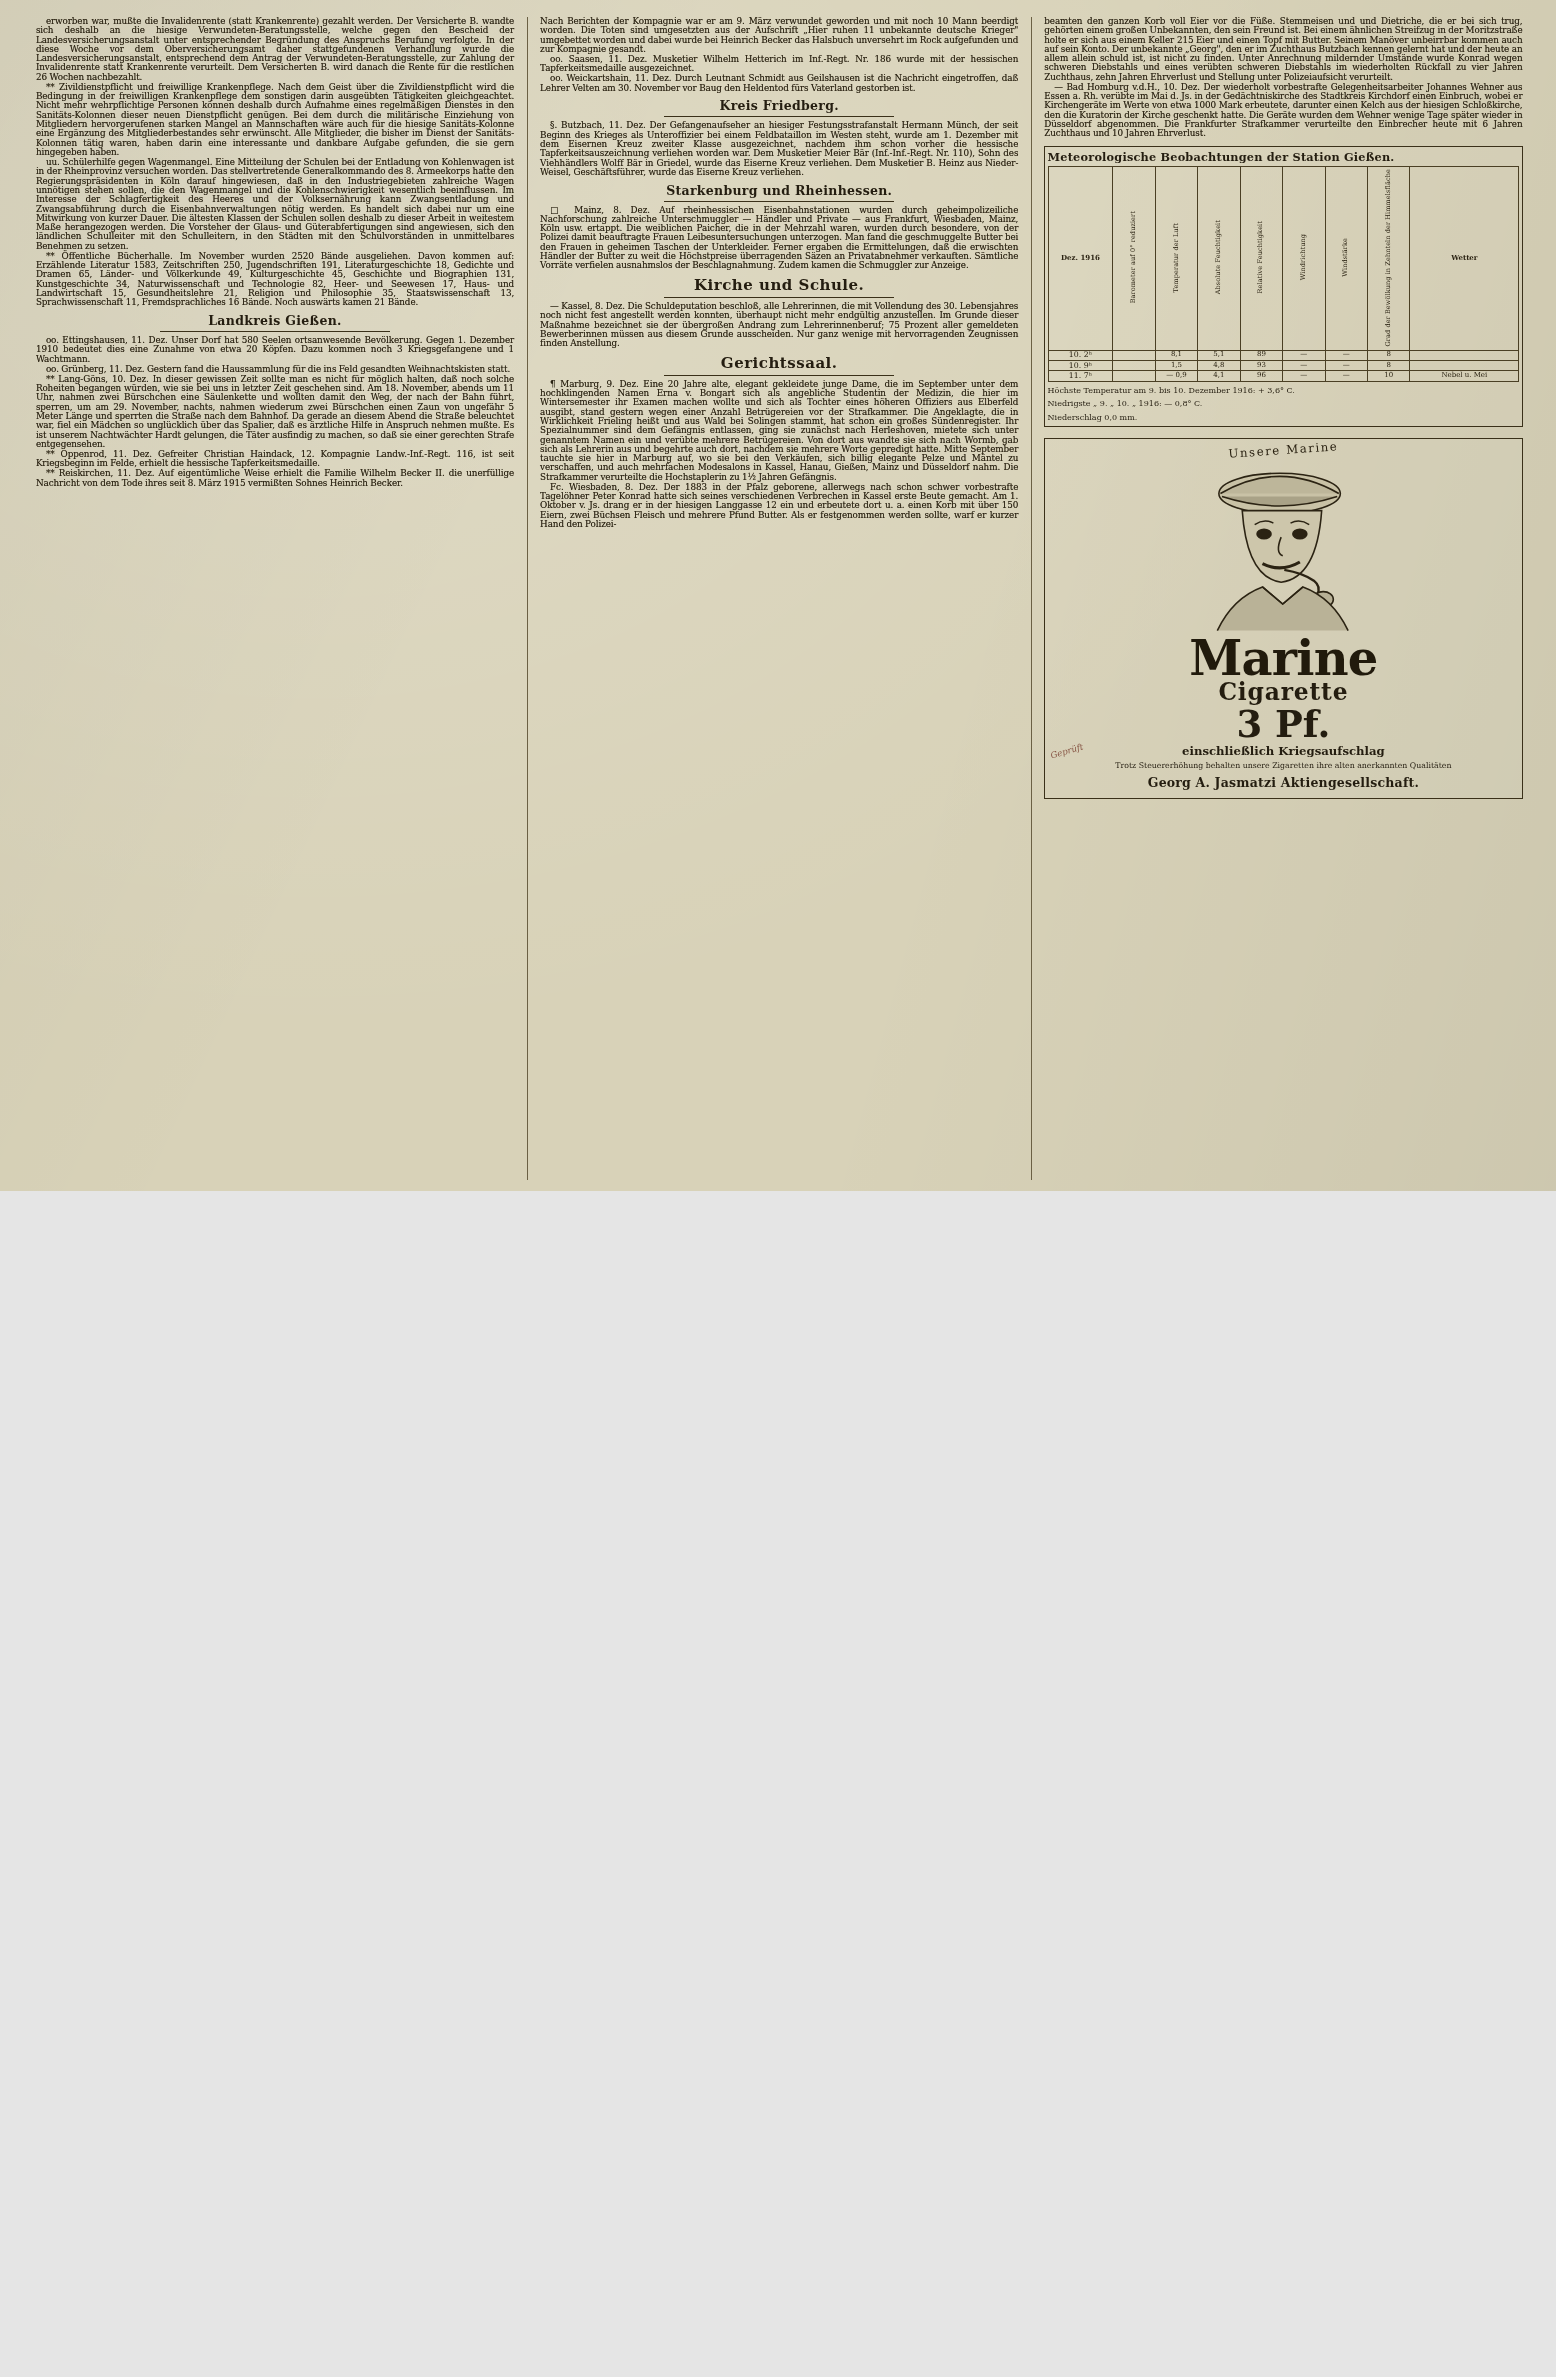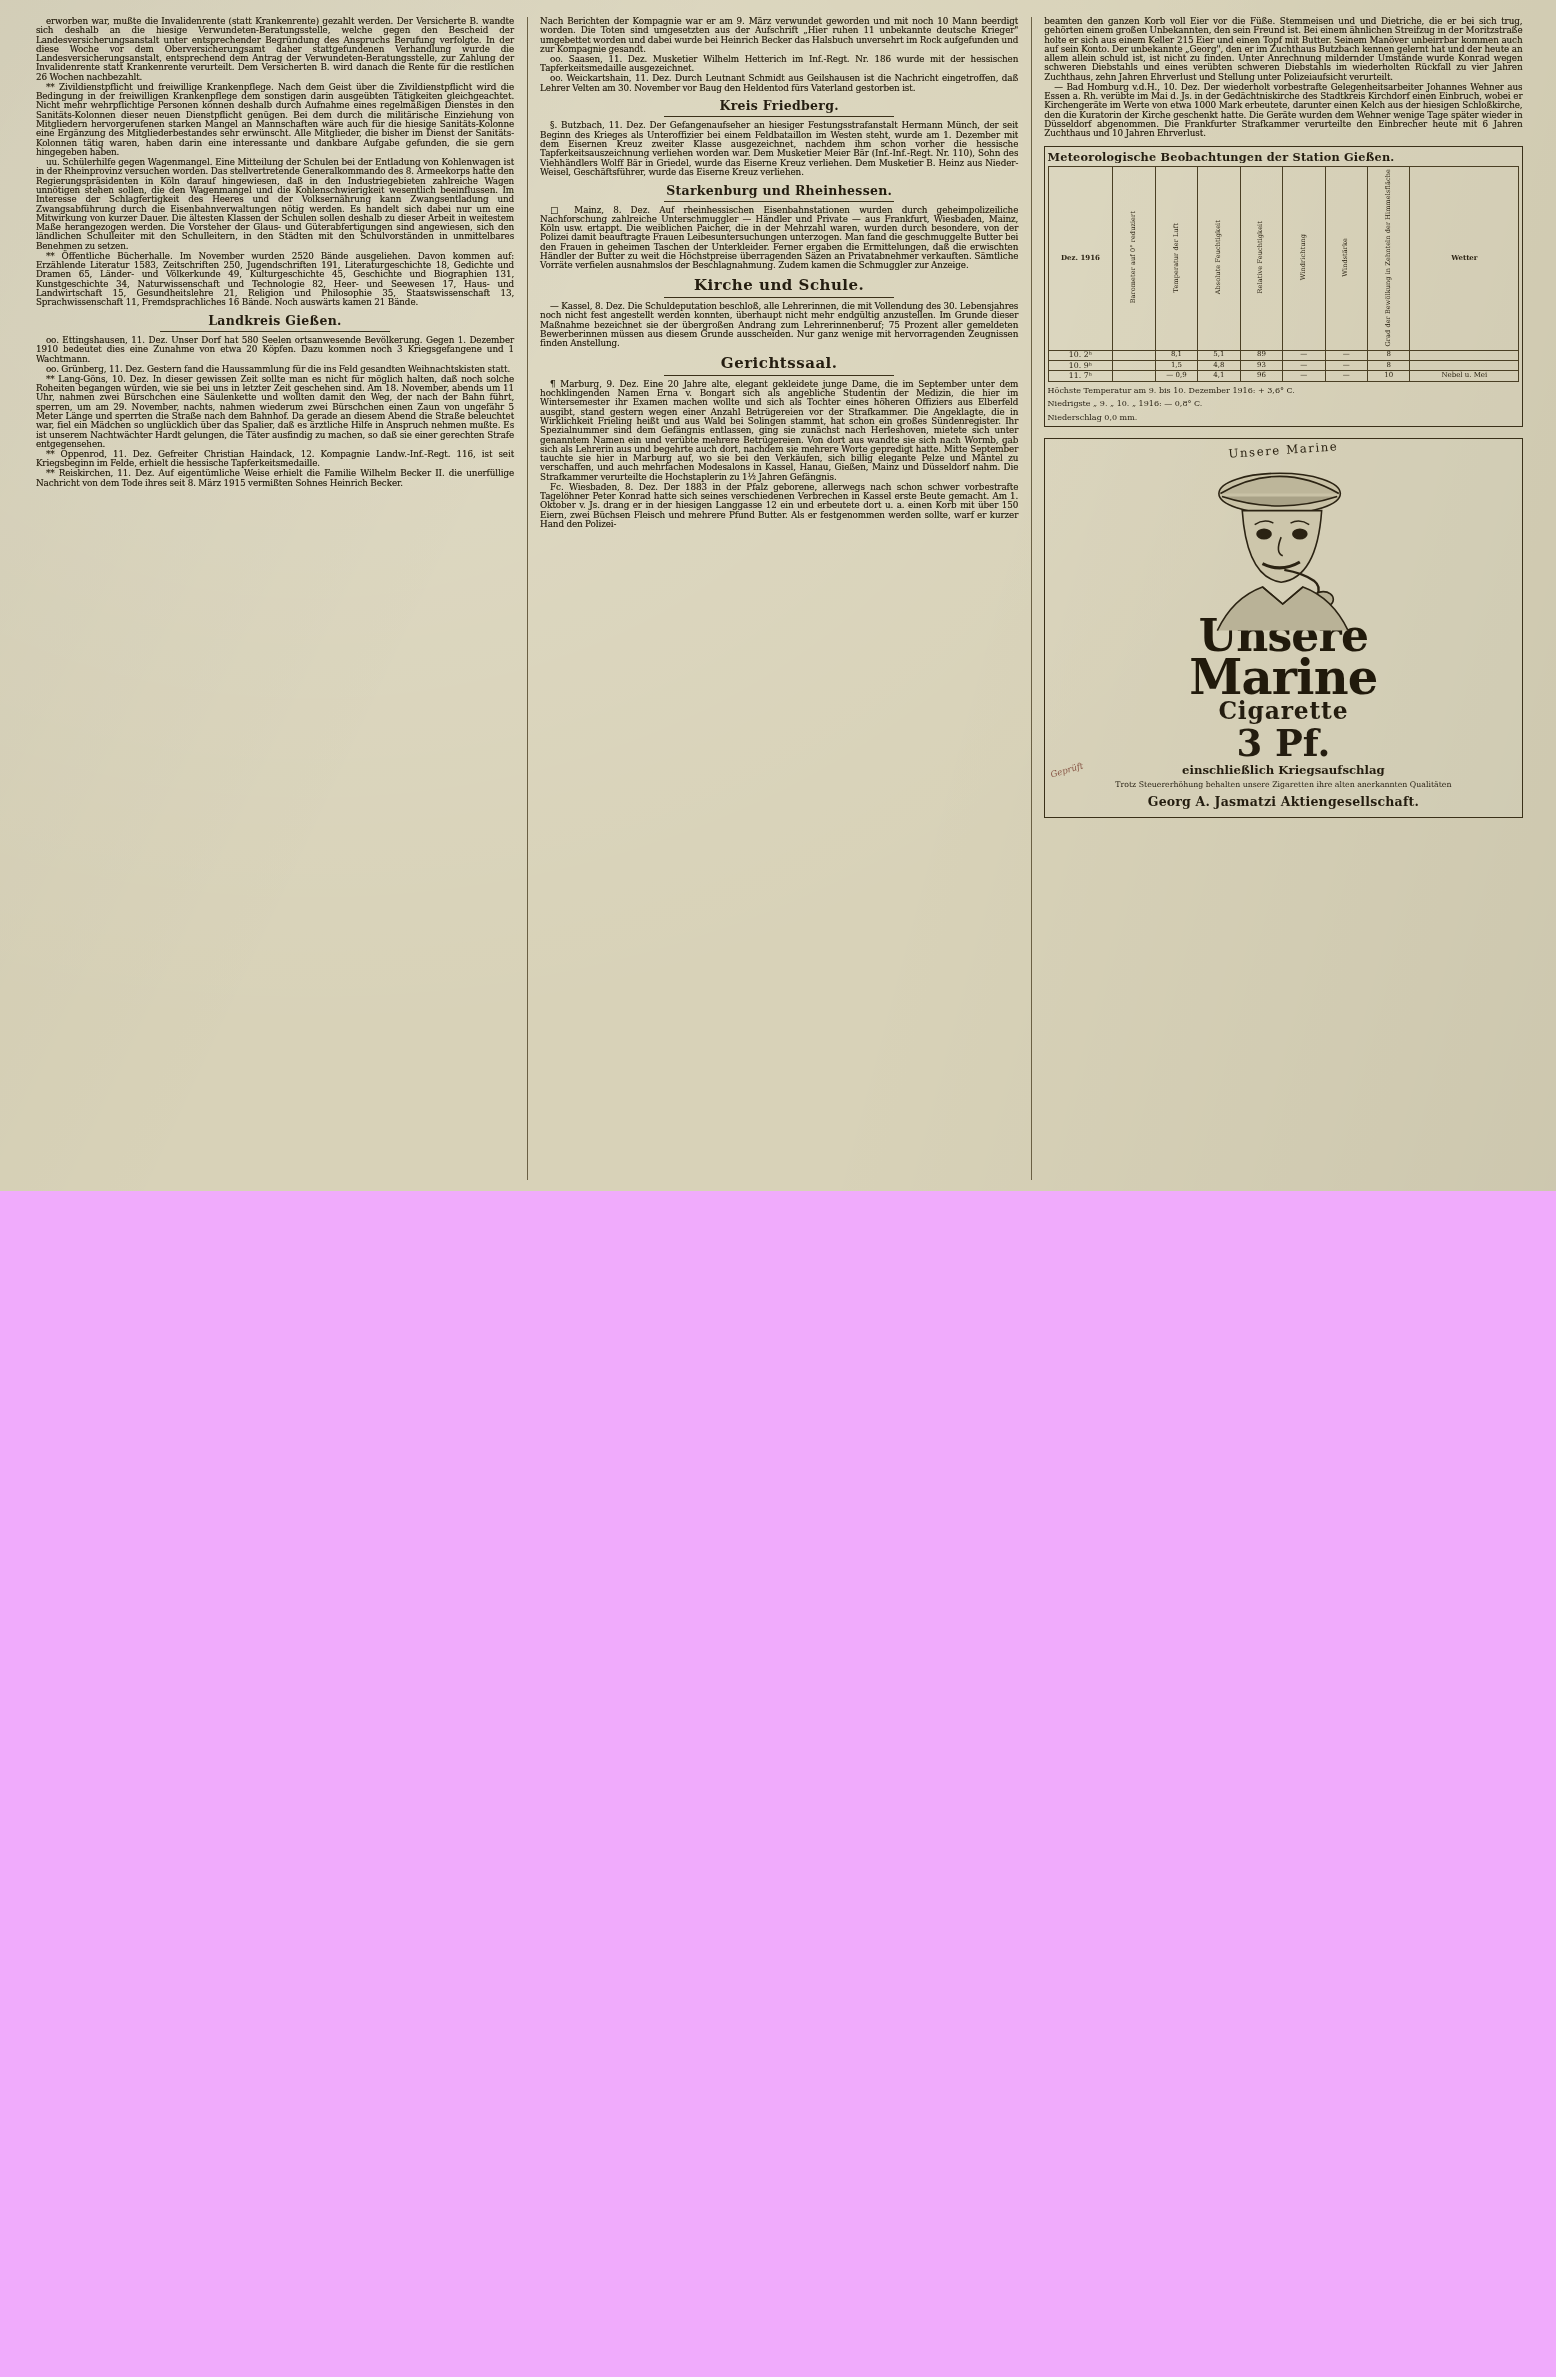--- a/index.html
+++ b/index.html
@@ -4,21 +4,21 @@
 <style>
   html, body {
     margin: 0;
     padding: 0;
     background: #000000;
   }
   #page {
     position: relative;
     width: 1557px;
     height: 2377px;
-    background: #f0abfc;
+    background: #e5e5e5;
     overflow: hidden;
   }
   #sheet {
     position: absolute;
     left: 0;
     top: 0;
     width: 1557px;
     height: 1191px;
     background: #d8d2b8;
     background-image:
@@ -339,21 +339,20 @@
                 <path d="M98 142 q24 12 48 -2" stroke-width="4"></path>
 
                 <path d="M126 150 q24 4 38 14 q10 8 4 18" stroke-width="3"></path>
                 <ellipse cx="176" cy="188" rx="13" ry="10" fill="#b7b095"></ellipse>
 
                 <path d="M40 228 q20 -42 58 -56 l26 22 l26 -22 q38 14 58 56" fill="#b9b297"></path>
                 <path d="M98 172 l26 22 l26 -22"></path>
               </g>
             </svg>
           </div>
-          <div class="ad-brand1">Unsere</div>
           <div class="ad-brand2">Marine</div>
           <div class="ad-sub">Cigarette</div>
           <div class="ad-price">3 Pf.</div>
           <div class="ad-incl">einschließlich Kriegsaufschlag</div>
           <div class="ad-small">Trotz Steuererhöhung behalten unsere Zigaretten ihre alten anerkannten Qualitäten</div>
           <div class="ad-company">Georg A. Jasmatzi Aktiengesellschaft.</div>
           <div class="stamp">Geprüft</div>
         </div>
       </div>
 

